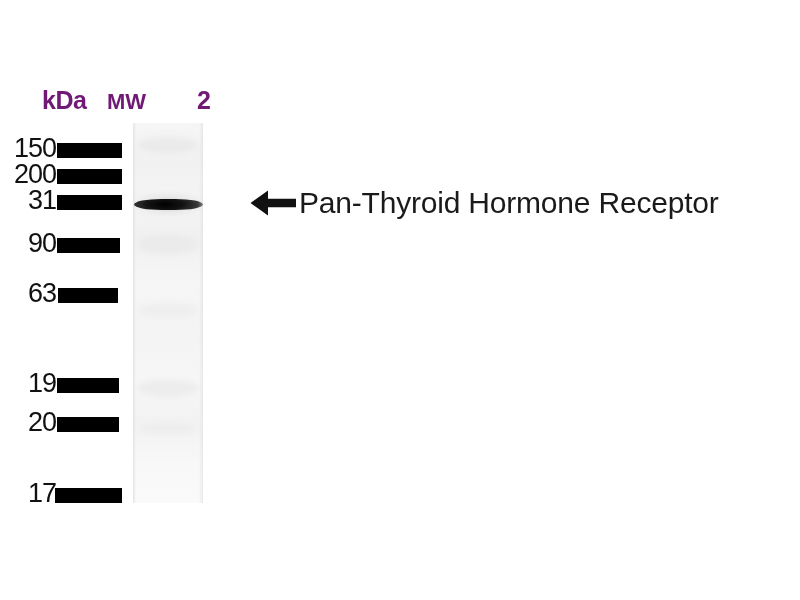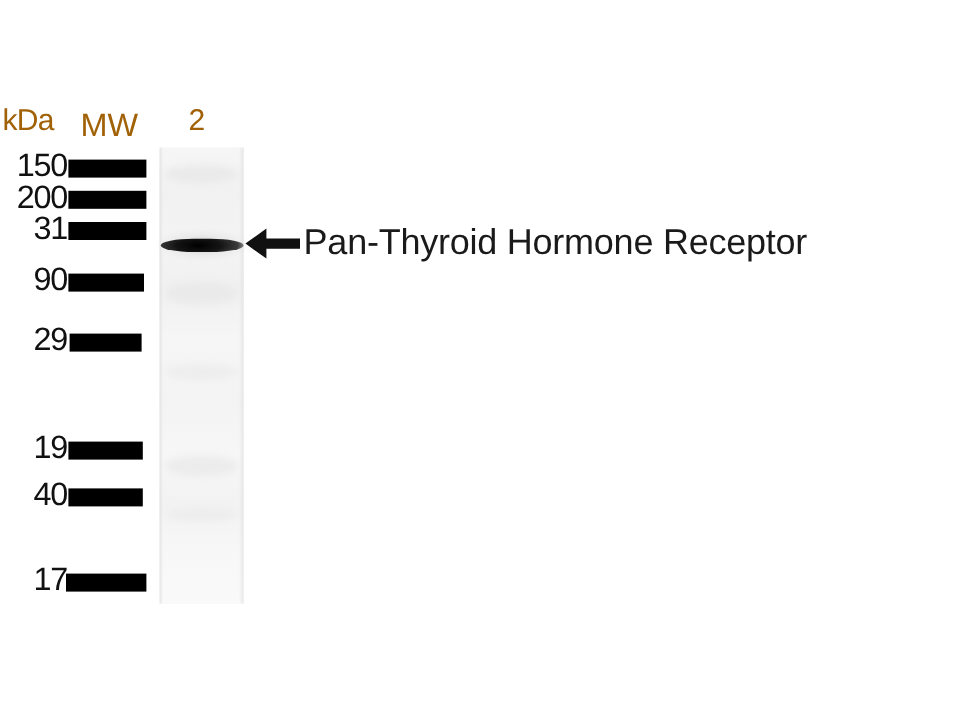--- a/index.html
+++ b/index.html
@@ -22,48 +22,49 @@
     left: 0;
     top: 0;
     width: 800px;
     height: 600px;
     background: #ffffff;
   }
 
   
   .col-header {
     position: absolute;
-    font-weight: normal;
-    color: #a16207;
+    font-weight: bold;
+    color: #701a75;
     white-space: nowrap;
     line-height: 1;
+    margin-left: 40px;
   }
   #header-kda {
     left: 2px;
     top: 88px;
     font-size: 25px;
     letter-spacing: -0.5px;
   }
   #header-mw {
     left: 67px;
     top: 91px;
-    font-size: 27px;
+    font-size: 22px;
     letter-spacing: 0px;
   }
   #header-lane2 {
     left: 157px;
     top: 88px;
     font-size: 25px;
   }
 
   
   #ladder {
     position: absolute;
     left: 0;
-    top: 0;
+    top: 10px;
     width: 130px;
     height: 584px;
   }
   .ladder-row {
     position: absolute;
     left: 0;
     width: 130px;
     height: 0;
   }
   .ladder-label {
@@ -152,20 +153,21 @@
   }
 
   
   #annotation {
     position: absolute;
     left: 203px;
     top: 186px;
     display: flex;
     align-items: center;
     white-space: nowrap;
+    padding-left: 46px;
   }
   #annotation-arrow-icon {
     display: block;
     width: 48px;
     height: 34px;
     flex: none;
   }
   #annotation-label {
     font-size: 30px;
     line-height: 34px;
@@ -196,29 +198,29 @@
       </div>
       <div class="ladder-row" style="top: 193px;">
         <span class="ladder-label">31</span>
         <span class="ladder-bar" style="left: 57px; width: 65px;"></span>
       </div>
       <div class="ladder-row" style="top: 236px;">
         <span class="ladder-label">90</span>
         <span class="ladder-bar" style="left: 57px; width: 63px;"></span>
       </div>
       <div class="ladder-row" style="top: 286px;">
-        <span class="ladder-label">29</span>
+        <span class="ladder-label">63</span>
         <span class="ladder-bar" style="left: 58px; width: 60px;"></span>
       </div>
       <div class="ladder-row" style="top: 376px;">
         <span class="ladder-label">19</span>
         <span class="ladder-bar" style="left: 57px; width: 62px;"></span>
       </div>
       <div class="ladder-row" style="top: 415px;">
-        <span class="ladder-label">40</span>
+        <span class="ladder-label">20</span>
         <span class="ladder-bar" style="left: 57px; width: 62px;"></span>
       </div>
       <div class="ladder-row" style="top: 486px;">
         <span class="ladder-label">17</span>
         <span class="ladder-bar" style="left: 55px; width: 67px;"></span>
       </div>
     </div>
 
   <div id="lane-2">
     <div id="lane-2-edge-left"></div>

